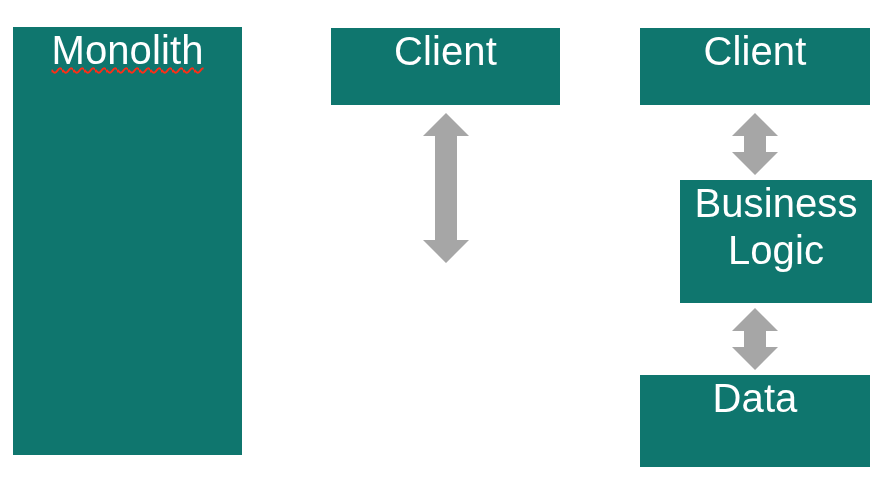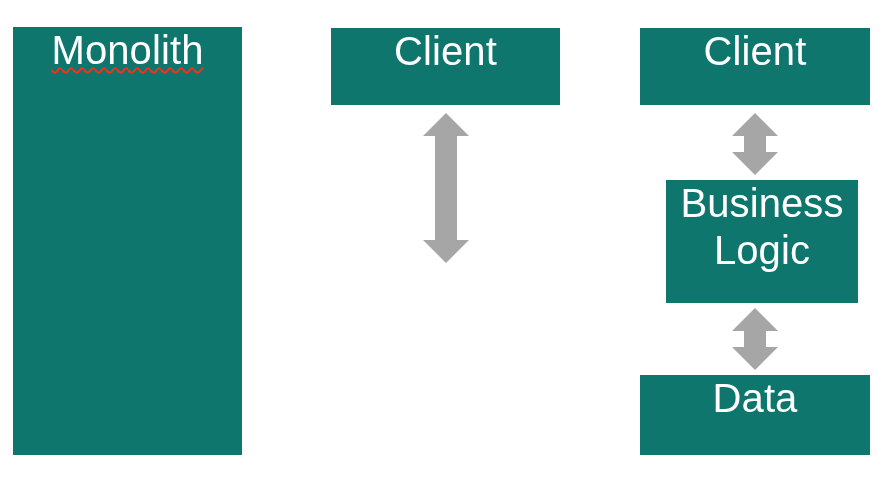--- a/index.html
+++ b/index.html
@@ -48,22 +48,22 @@
 
   
   #box-monolith { left: 13px;  top: 27px;  width: 229px; height: 428px; }
 
   
   #box-client-2tier { left: 331px; top: 28px;  width: 229px; height: 77px; }
   #box-server       { left: 331px; top: 272px; width: 229px; height: 183px; }
 
   
   #box-client-3tier    { left: 640px; top: 28px;  width: 230px; height: 77px; }
-  #box-business-logic  { left: 666px; top: 180px; width: 192px; height: 123px; }
-  #box-data            { left: 640px; top: 375px; width: 230px; height: 80px; }
+  #box-business-logic  { left: 680px; top: 180px; width: 192px; height: 123px; }
+  #box-data            { left: 640px; top: 375px; width: 230px; height: 92px; }
 
   
   .arrow {
     position: absolute;
     display: block;
   }
   #arrow-client-server     { left: 423px; top: 113px; width: 46px; height: 150px; }
   #arrow-client-logic      { left: 732px; top: 113px; width: 46px; height: 62px; }
   #arrow-logic-data        { left: 732px; top: 308px; width: 46px; height: 62px; }
 </style>

